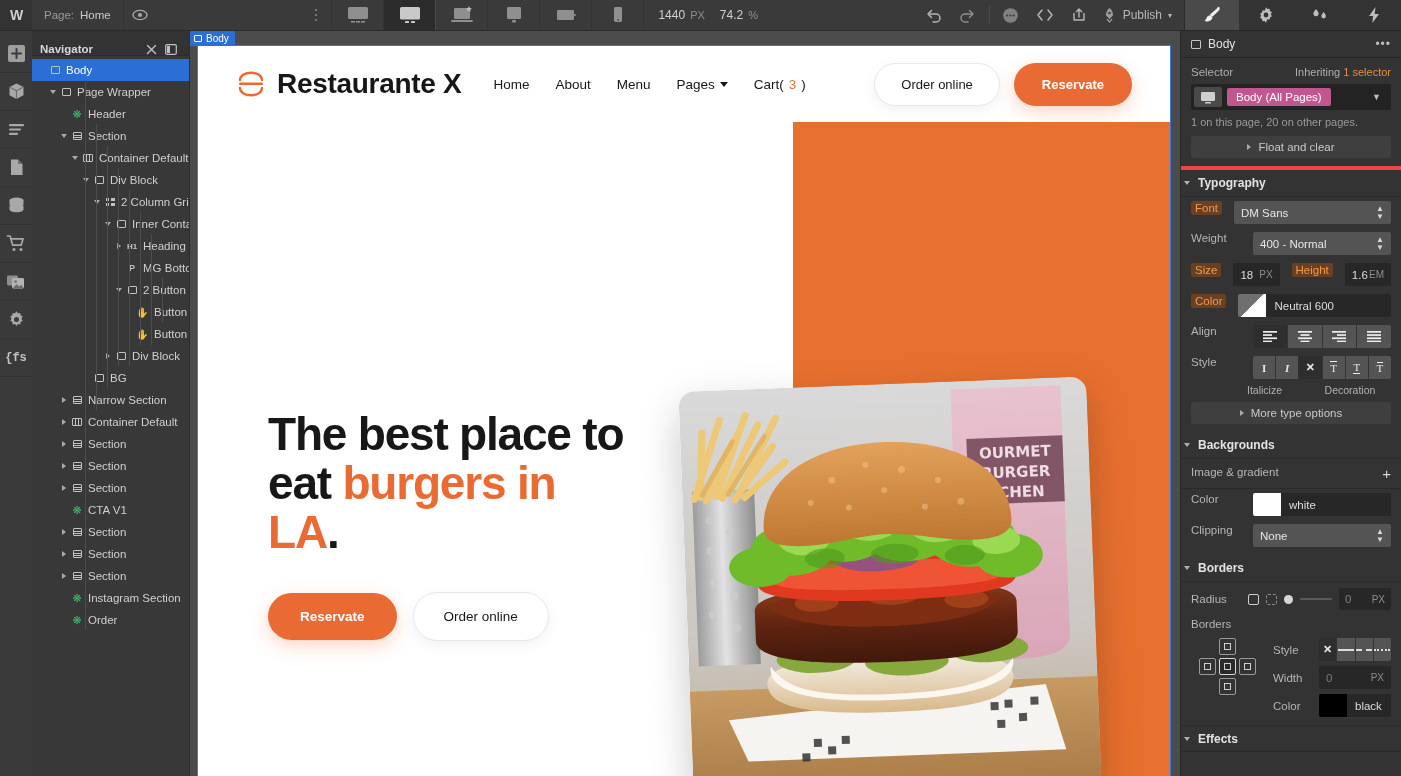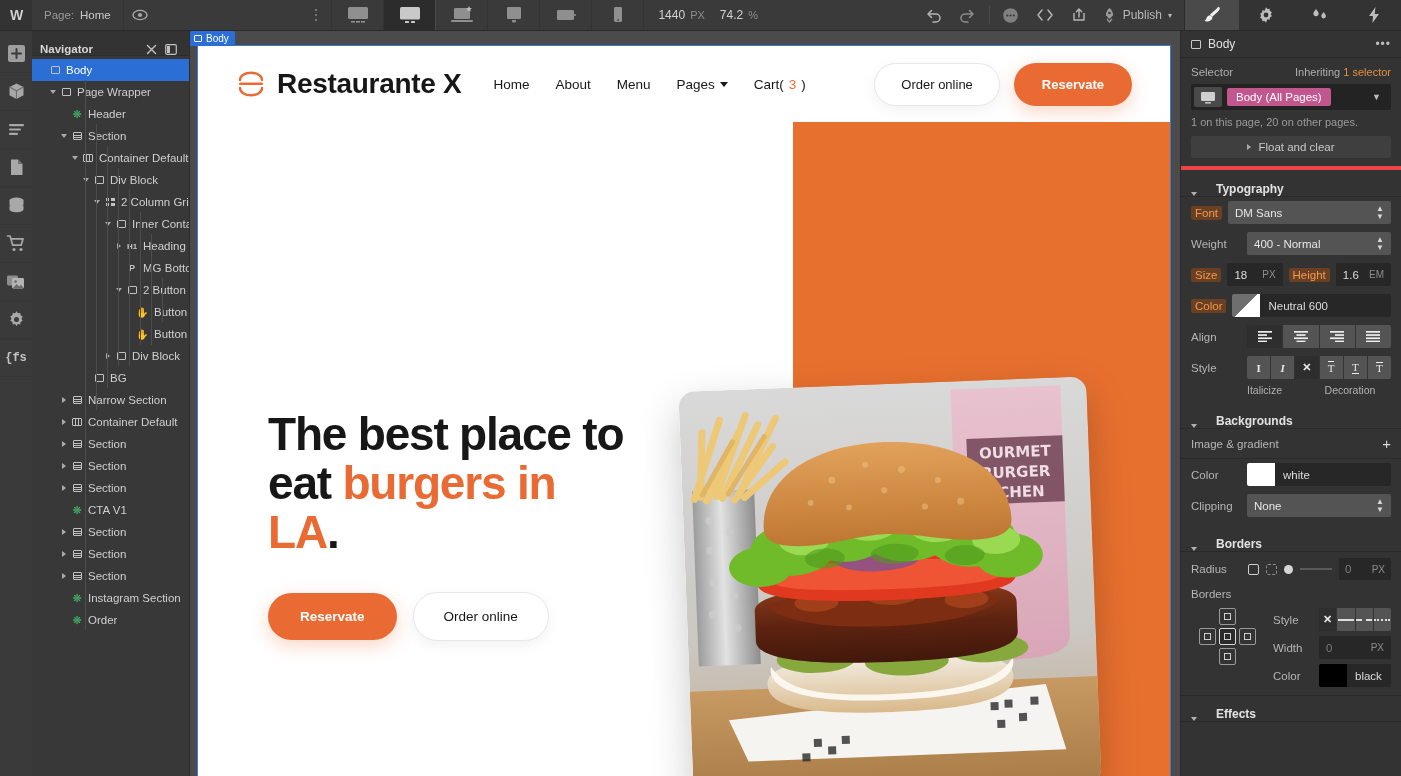--- a/index.html
+++ b/index.html
@@ -214,25 +214,25 @@
   }
   .sel-caret { margin-left: auto; margin-right: 7px; color: #bdbdbd; font-size: 9px; }
   .sel-note { color: #9b9b9b; margin-top: 6px; font-size: 11px; }
   .wide-btn {
     height: 22px; background: #3f3f3f; border-radius: 2px; display: flex;
     align-items: center; justify-content: center; gap: 7px; color: #c8c8c8;
     margin-top: 8px; cursor: pointer; font-size: 11.5px;
   }
   .wide-btn .tri { width: 0; height: 0; border-left: 4px solid #aaa; border-top: 3px solid transparent; border-bottom: 3px solid transparent; }
   .sec-title {
-    height: 27px; display: flex; align-items: flex-end; gap: 19px; padding: 0 10px;
+    height: 27px; display: flex; align-items: center; gap: 8px; padding: 0 3px;
     font-size: 12px; font-weight: bold; color: #e2e2e2; border-bottom: 1px solid #2a2a2a;
   }
   .sec-title .tri { width: 0; height: 0; border-left: 3.5px solid transparent; border-right: 3.5px solid transparent; border-top: 4.5px solid #b0b0b0; }
-  .prow { display: flex; align-items: center; padding: 4px 10px; gap: 6px; min-height: 26px; }
+  .prow { display: flex; align-items: flex-start; padding: 4px 10px; gap: 12px; min-height: 26px; }
   .plbl { width: 50px; flex: 0 0 50px; color: #b5b5b5; font-size: 11.5px; }
   .plbl.hl { background: #6a3f22; color: #ee9a52; border-radius: 2px; padding: 1px 4px; width: auto; flex: 0 0 auto; min-width: 30px; }
   .select {
     flex: 1; height: 23px; background: #545454; border-radius: 2px; display: flex;
     align-items: center; padding: 0 7px; color: #e6e6e6; font-size: 11.5px; cursor: pointer;
   }
   .select .arr { margin-left: auto; font-size: 8px; color: #d8d8d8; line-height: 1; text-align: center; }
   .numfield {
     height: 23px; background: #272727; border-radius: 2px; display: flex; align-items: center;
     padding: 0 7px; color: #dcdcdc; flex: 1; cursor: text;
@@ -1091,20 +1091,26 @@
             <span style="border-top:1.4px solid #eee;line-height:1">T</span>
           </span>
       </span>
     </div>
 
     <div class="sublbls">
       <span class="s1">Italicize</span>
       <span class="s2">Decoration</span>
     </div>
 
+    <div style="padding:0 10px 8px">
+      <div class="wide-btn" style="margin-top:0">
+        <span class="tri"></span>
+        <span>More type options</span>
+      </div>
+    </div>
 
     <div class="sec-title">
       <span class="tri"></span>
       <span>Backgrounds</span>
     </div>
     <div class="prow" style="border-bottom:1px solid #2a2a2a;padding:7px 10px">
       <span style="color:#b5b5b5;flex:1">Image &amp; gradient</span>
       <span style="color:#d8d8d8;font-size:15px;line-height:1">+</span>
     </div>
     <div class="prow">

